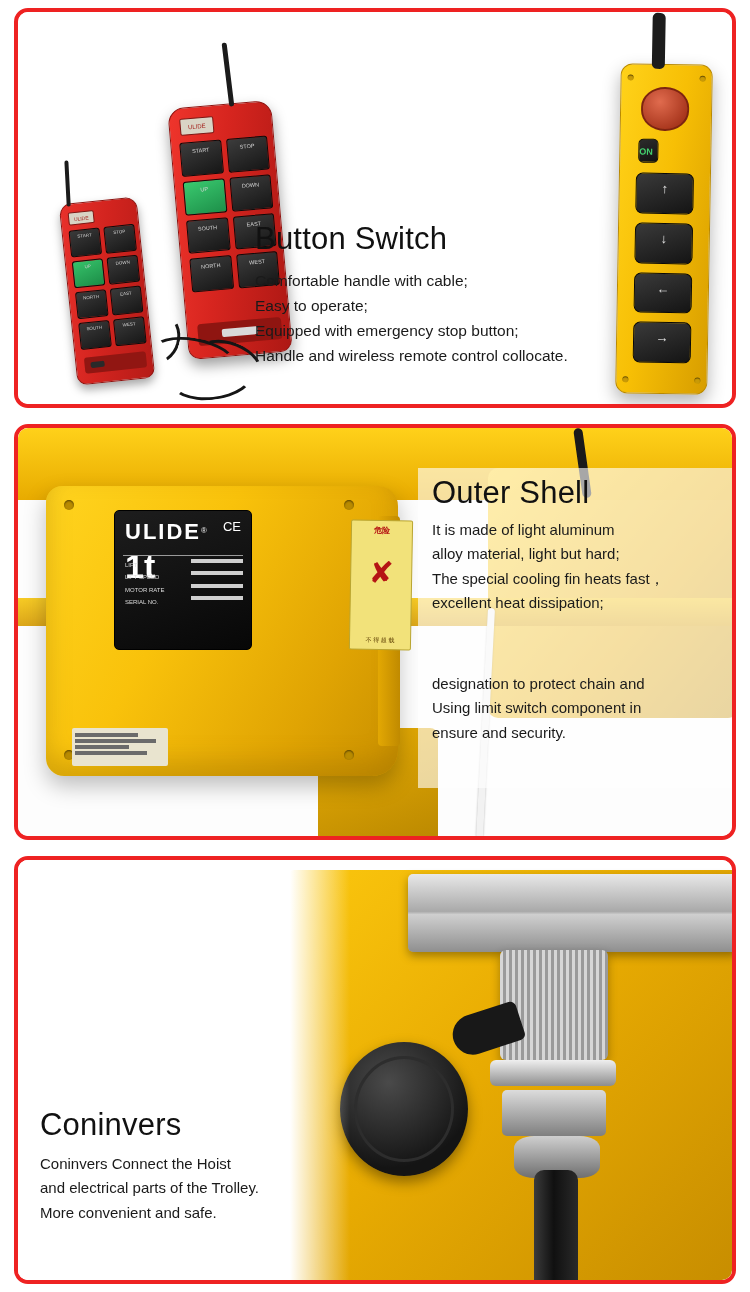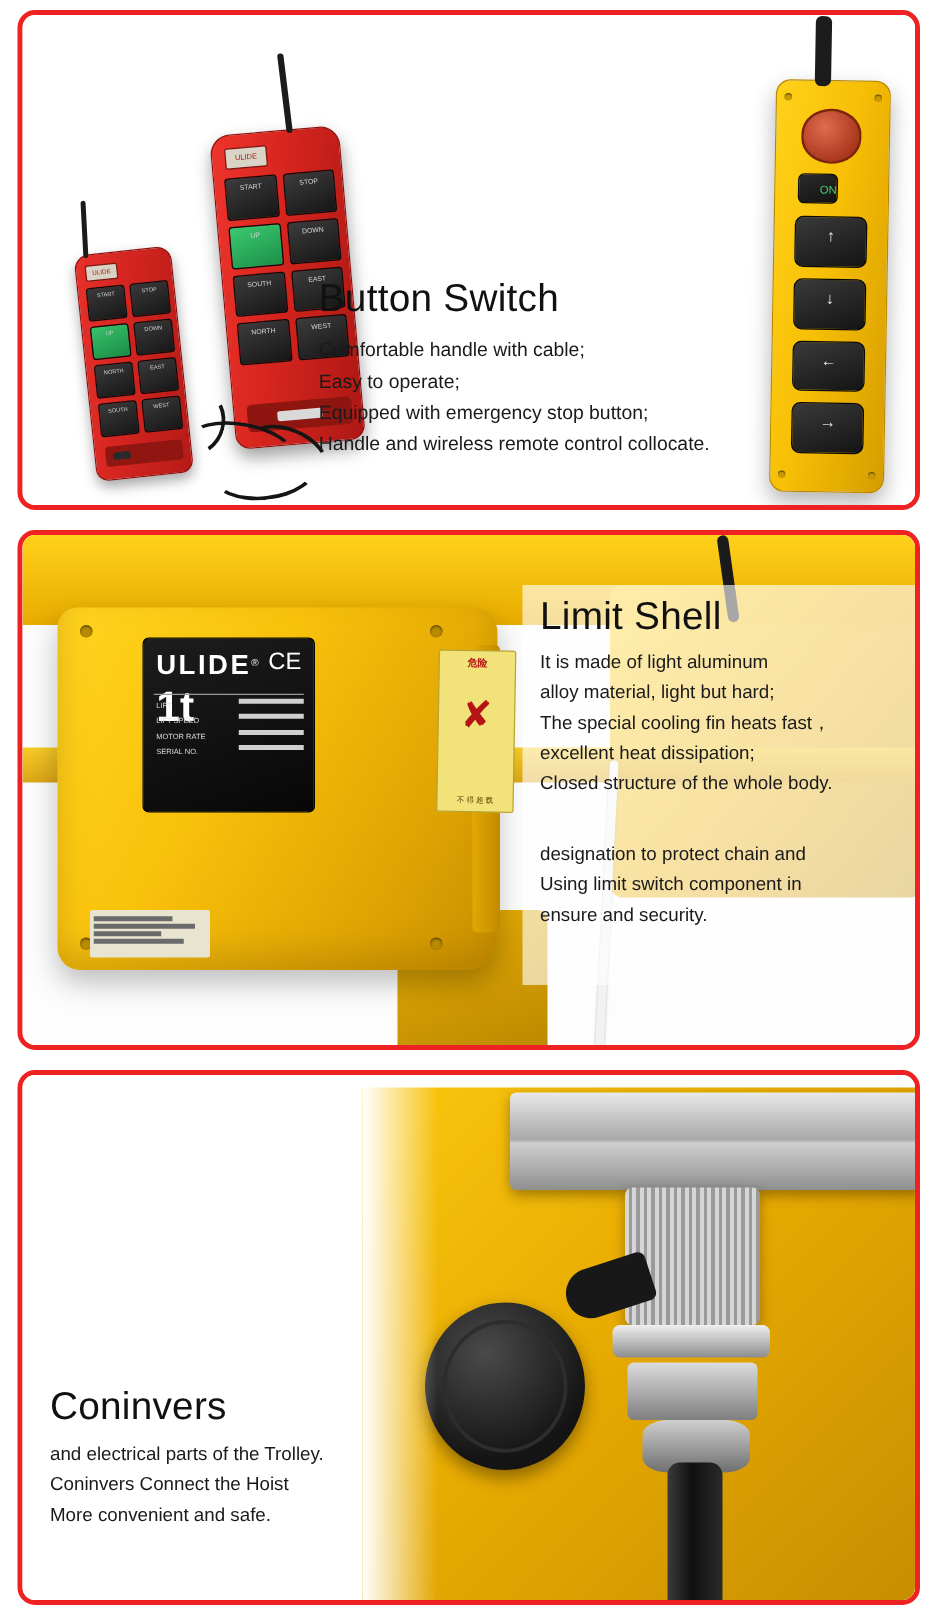--- a/index.html
+++ b/index.html
@@ -170,25 +170,26 @@
     position:absolute; left:30px; top:-52px; width:13px; height:56px;
     background:#1c1c1c; border-radius:5px;
   }
   .pendant .estop {
     position:absolute; left:20px; top:22px; width:48px; height:44px;
     background:radial-gradient(circle at 38% 32%, #e06b4e, #a8361d 75%);
     border-radius:50%/46%;
     border:2px solid #7d2411;
   }
   .pendant .onbtn {
-    position:absolute; left:18px; top:74px; width:32px; height:24px;
+    position:absolute; left:18px; top:74px; width:20px; height:24px;
     background:linear-gradient(160deg,#2c2c2c,#121212);
     border:1px solid #0a0a0a; border-radius:5px;
-    color:#43d06e; font-size:9px; text-align:right; line-height:24px;
+    color:#43d06e; font-size:9px; text-align:left; line-height:24px;
     font-family:"Liberation Sans", sans-serif;
+    font-weight:bold;
   }
   .pendant .btnstack {
     position:absolute; left:16px; top:108px; width:58px; height:190px;
     display:flex; flex-direction:column; gap:9px;
   }
   .pendant .pbtn {
     flex:1;
     background:linear-gradient(160deg,#3a3a3a,#141414);
     border:1px solid #080808; border-radius:7px;
     color:#e4e4e4; font-size:13px; text-align:center; line-height:2.3;
@@ -221,21 +222,21 @@
   .hoist-plate {
     position:absolute; left:96px; top:82px; width:138px; height:140px;
     background:linear-gradient(160deg,#1d1d1d,#070707);
     border-radius:5px; border:1px solid #000;
     padding:8px 10px; color:#efefef;
   }
   .hoist-plate .brand {
     font-size:22px; font-weight:bold; letter-spacing:2px; color:#fff;
     font-family:"Liberation Sans", sans-serif;
   }
-  .hoist-plate .ce { position:absolute; right:10px; top:8px; font-size:19px; color:#fff; }
+  .hoist-plate .ce { position:absolute; right:10px; top:8px; font-size:13px; color:#fff; }
   .hoist-plate .cap { font-size:34px; font-weight:bold; color:#fff; margin-top:6px; line-height:.9; }
   .hoist-plate .rows { position:absolute; left:10px; top:48px; width:118px; font-size:6px; line-height:2.05; color:#dcdcdc; }
   .hoist-plate .rows .r { display:flex; justify-content:space-between; }
   .hoist-plate .rows .r i { display:block; width:52px; height:4px; background:#cfcfcf; font-style:normal; }
   .hoist-plate .divider { position:absolute; left:8px; top:44px; width:120px; height:1px; background:#9a9a9a; }
 
   .warn-label {
     position:absolute; left:332px; top:92px; width:62px; height:130px;
     background:#f2e27a; border:1px solid #b9a531; border-radius:2px;
     font-size:7px; color:#5a3b00; text-align:center; padding-top:4px;
@@ -465,26 +466,25 @@
         <i class="l" style="width:60%"></i>
         <i class="l" style="width:80%"></i>
       </div>
 
       <div class="whitewire"></div>
       <div class="veil"></div>
     </div>
   </div>
 
   <div class="txt-block" id="p2-text-a">
-    <div class="title">Limit Shell</div>
+    <div class="title">Outer Shell</div>
     <div class="body-line">It is made of light aluminum</div>
     <div class="body-line">alloy material, light but hard;</div>
     <div class="body-line">The special cooling fin heats fast，</div>
     <div class="body-line">excellent heat dissipation;</div>
-    <div class="body-line">Closed structure of the whole body.</div>
   </div>
 
   <div class="txt-block" id="p2-text-b">
     <div class="body-line">designation to protect chain and</div>
     <div class="body-line">Using limit switch component in</div>
     <div class="body-line">ensure and security.</div>
   </div>
 
   <div class="panel" id="panel-3">
     <div class="panel-inner">
@@ -499,18 +499,18 @@
       <div class="p3-straps"></div>
       <div class="p3-cap"></div>
       <div class="p3-caplip"></div>
       <div class="p3-white"></div>
       <div class="p3-shadow"></div>
     </div>
   </div>
 
   <div class="txt-block" id="p3-text">
     <div class="title">Coninvers</div>
+    <div class="body-line">Coninvers Connect the Hoist</div>
     <div class="body-line">and electrical parts of the Trolley.</div>
-    <div class="body-line">Coninvers Connect the Hoist</div>
     <div class="body-line">More convenient and safe.</div>
   </div>
 
 </div>
 
 </body></html>

